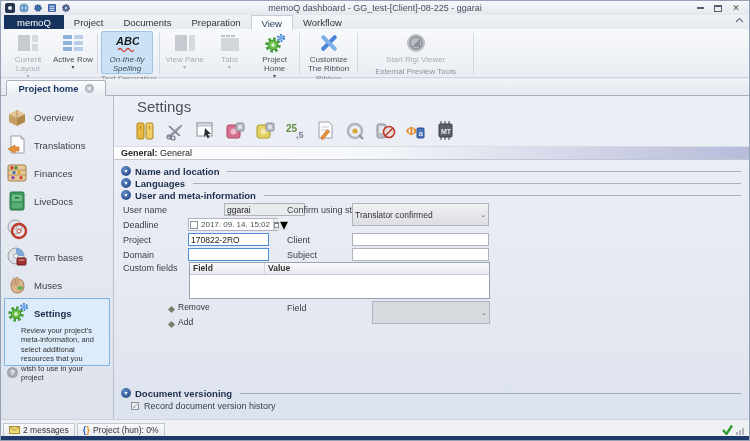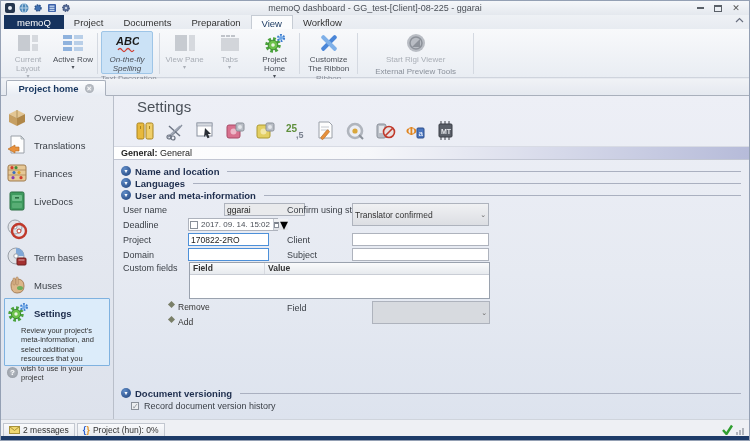--- a/index.html
+++ b/index.html
@@ -79,21 +79,21 @@
   .deadline { position:absolute; height:13px; border:1px solid #aeb3bd; background:#fff; display:flex; align-items:center; gap:3px; padding:0 1px; }
   .cb { width:8px; height:8px; border:1px solid #8a9099; background:#fff; flex:0 0 auto; }
   .deadline .dtxt { font-size:8px; color:#4a4f57; white-space:nowrap; }
   .calbtn { margin-left:auto; width:15px; height:11px; background:linear-gradient(#f2f3f5,#dfe1e5); border-left:1px solid #c4c8cf; display:flex; align-items:center; justify-content:center; gap:1px; }
   .calbtn .cal { width:6px; height:6px; background:
       linear-gradient(#fff,#fff) , #9aa0a8; border:1px solid #8a9099; border-top:2px solid #7c828b; }
   .cf-table { position:absolute; left:75px; top:166px; width:301px; height:37px; border:1px solid #9aa2ae; background:#fff; }
   .cf-head { height:12px; display:flex; background:linear-gradient(#fafbfc,#e7eaee); border-bottom:1px solid #c9cdd5; font-size:8.5px; font-weight:bold; color:#333; }
   .cf-col1 { width:75px; padding:0 3px; border-right:1px solid #d6d9df; }
   .cf-col2 { flex:1; padding:0 3px; }
-  .cmdlink { position:absolute; display:flex; align-items:flex-start; gap:4px; font-size:8.5px; color:#333; }
+  .cmdlink { position:absolute; display:flex; align-items:flex-end; gap:4px; font-size:8.5px; color:#333; }
   .bullet { width:5px; height:5px; background:#7a7f68; transform:rotate(45deg); }
   .note { position:absolute; left:105px; top:263px; width:420px; text-align:center; font-size:7.5px; font-style:italic; color:#4a4f57; line-height:1.5; }
   .vcheck { position:absolute; left:17px; top:305px; display:flex; align-items:center; gap:5px; font-size:9px; color:#3a3f46; }
   .cb.checked { color:#8a9099; font-size:8px; line-height:7px; text-align:center; background:#eceef0; }
 
   
   .statusbar { position:absolute; left:0; right:0; bottom:0; height:21px; background:#eef0f4; border-top:1px solid #cfd4dc;padding-left:36px; }
   .status-row { position:absolute; left:2px; top:3px; height:14px; display:flex; }
   .seg { border:1px solid #c2c7d0; background:linear-gradient(#f9fafc,#e8ebf0); display:flex; align-items:center; gap:3px; padding:0 5px; font-size:8.5px; color:#333; margin-right:2px; }
   .braces { font-size:9px; font-weight:bold; line-height:1; }

